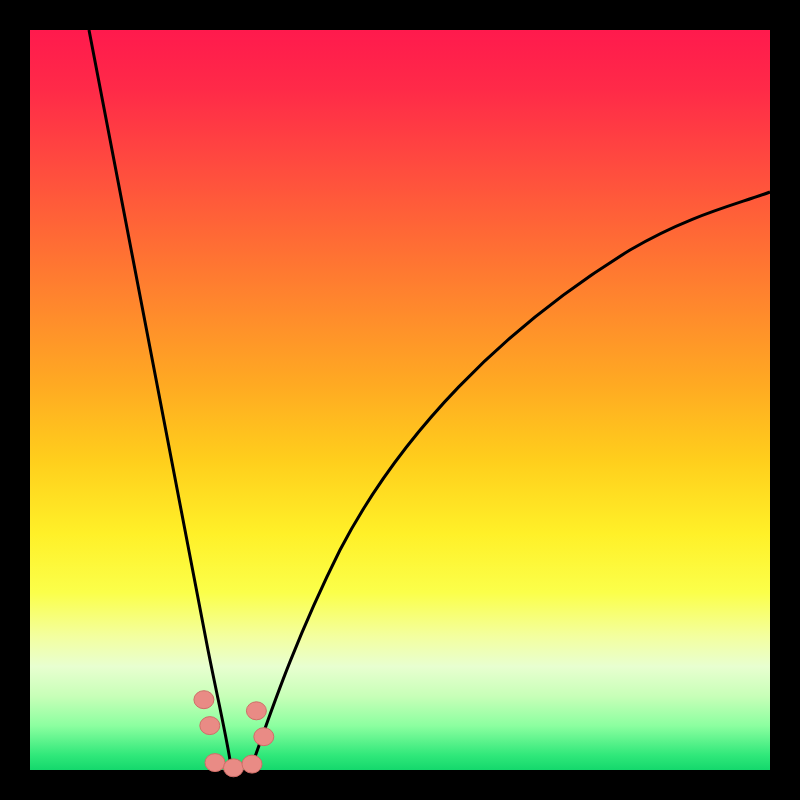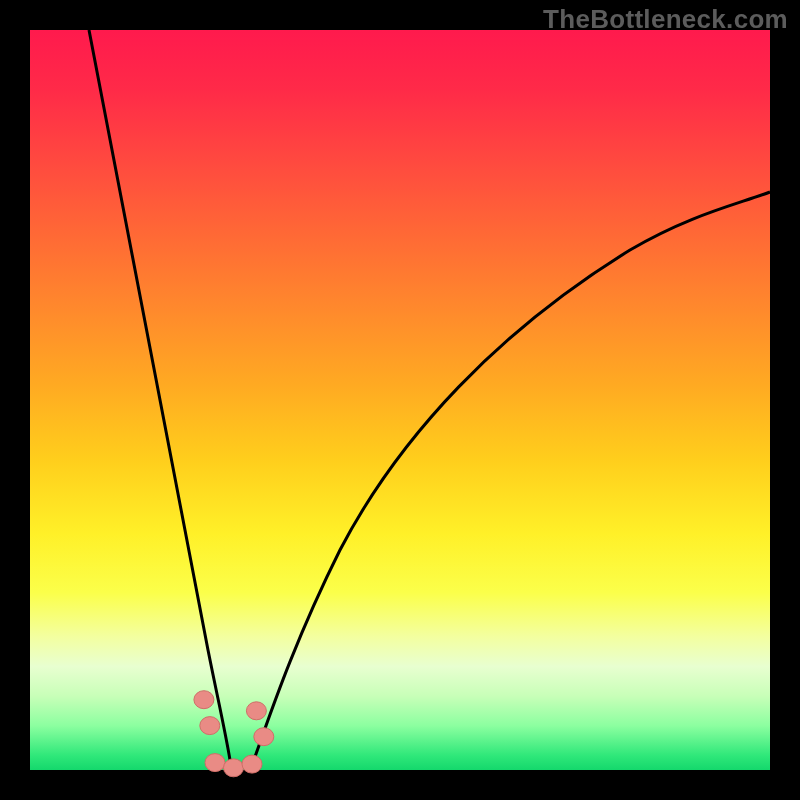--- a/index.html
+++ b/index.html
@@ -83,14 +83,13 @@
         <ellipse cx="173.9" cy="669.7" rx="10" ry="9" fill="#e98b85" stroke="#cf6e68" stroke-width="1"></ellipse>
         <ellipse cx="179.8" cy="695.6" rx="10" ry="9" fill="#e98b85" stroke="#cf6e68" stroke-width="1"></ellipse>
         <ellipse cx="226.4" cy="680.8" rx="10" ry="9" fill="#e98b85" stroke="#cf6e68" stroke-width="1"></ellipse>
         <ellipse cx="233.8" cy="706.7" rx="10" ry="9" fill="#e98b85" stroke="#cf6e68" stroke-width="1"></ellipse>
         <ellipse cx="185.0" cy="732.6" rx="10" ry="9" fill="#e98b85" stroke="#cf6e68" stroke-width="1"></ellipse>
         <ellipse cx="203.5" cy="737.8" rx="10" ry="9" fill="#e98b85" stroke="#cf6e68" stroke-width="1"></ellipse>
         <ellipse cx="222.0" cy="734.1" rx="10" ry="9" fill="#e98b85" stroke="#cf6e68" stroke-width="1"></ellipse>
       </g>
   </svg>
 
-  <div class="watermark">TheBottleneck.com</div>
 </div>
 
 </body></html>

